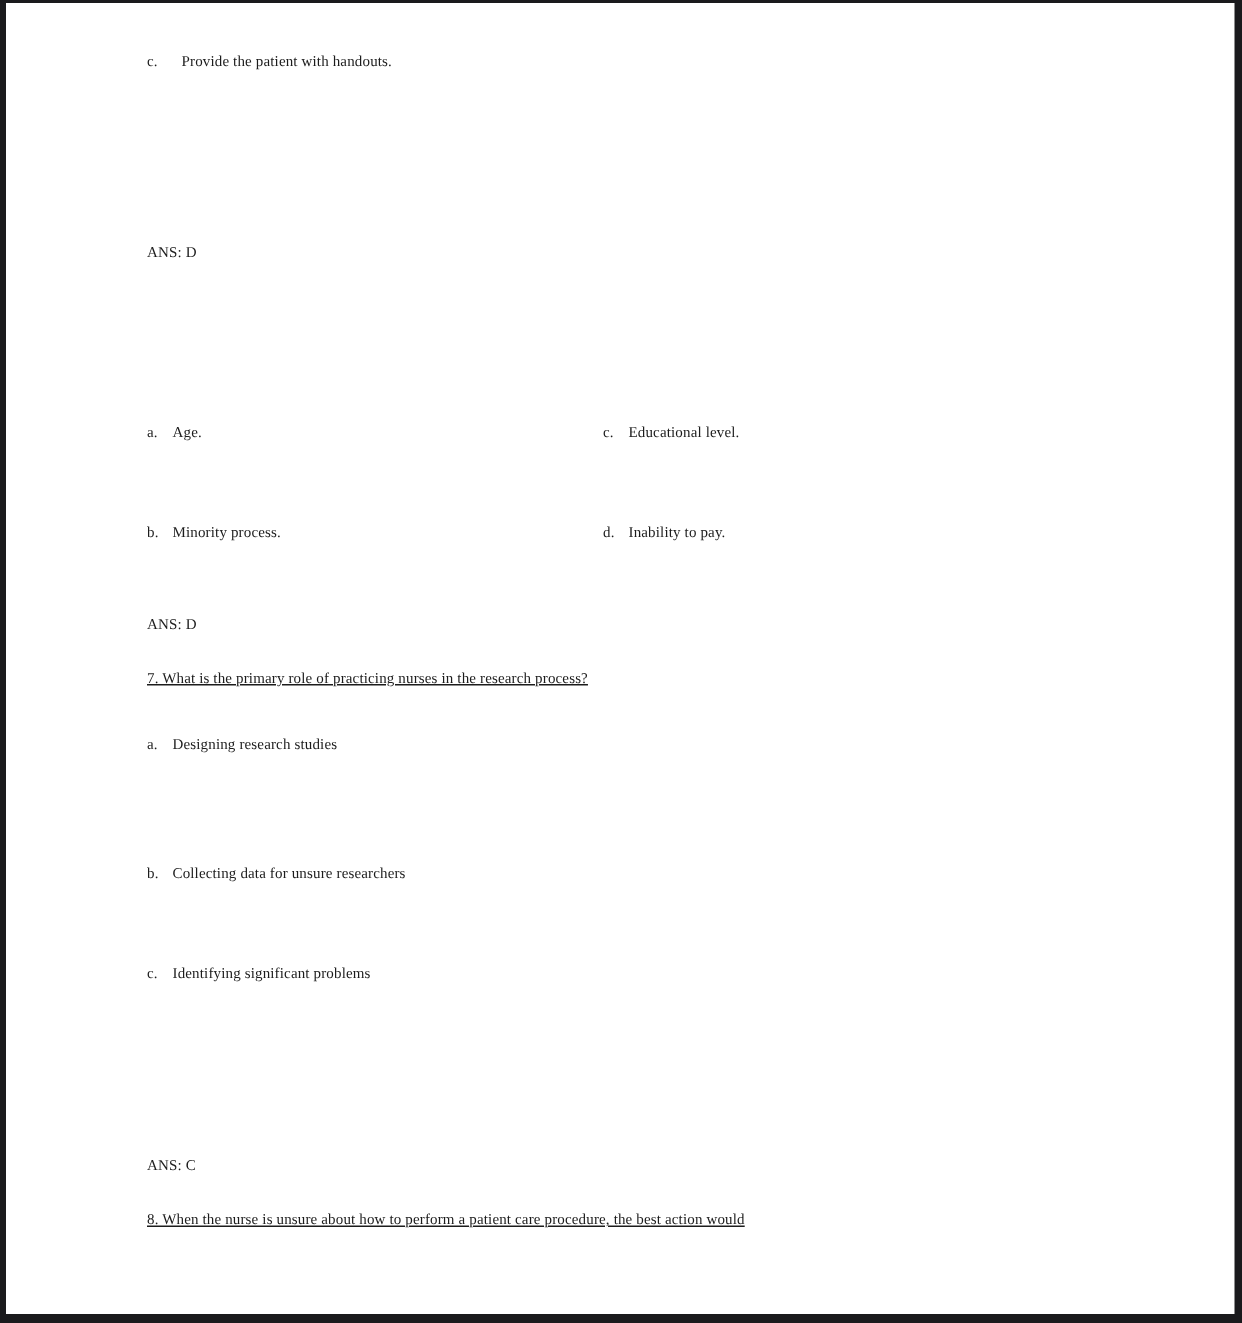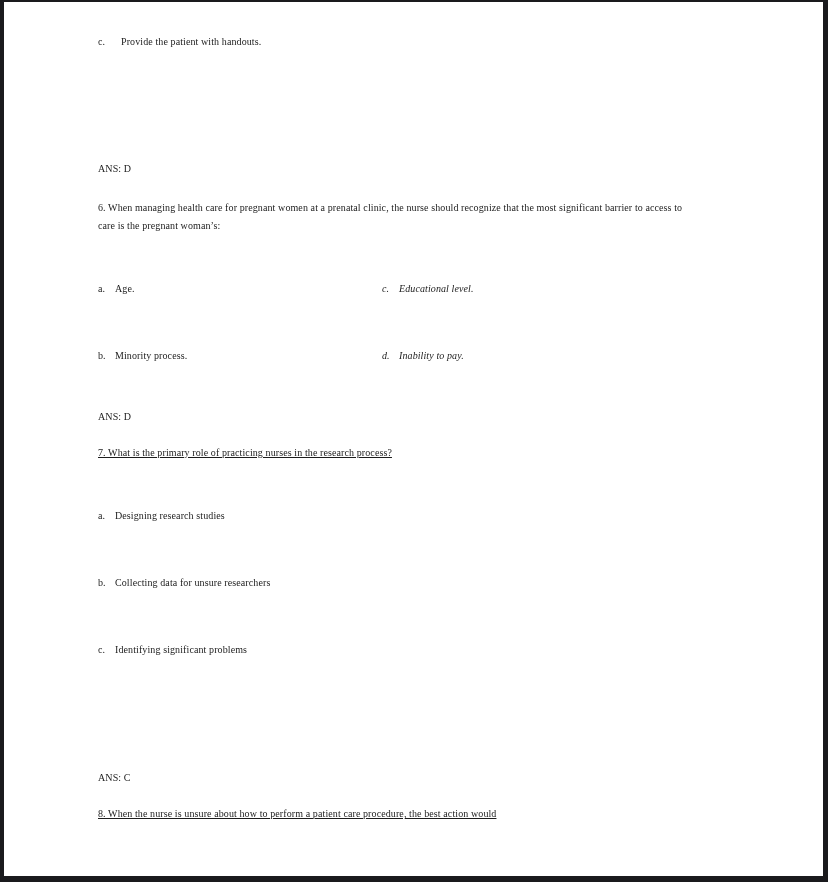--- a/index.html
+++ b/index.html
@@ -33,22 +33,21 @@
   }
   
   .para {
     width: 592px;
   }
   .nowrap {
     white-space: nowrap;
     text-decoration: underline;
   }
   .col2 {
-    left: 378px; 
-    font-style: italic;
+    left: 398px; 
   }
   .letter {
     display: inline-block;
     min-width: 17px;
   }
   .letter.wide {
     min-width: 23px;
   }
 </style>
 </head>
@@ -56,41 +55,40 @@
 
 <div class="page">
 
   <div class="line" style="top:31px">
     <span class="letter wide">c.</span><span>Provide the patient with handouts.</span>
   </div>
 
 
   <div class="line" style="top:158px">ANS: D</div>
 
-  <div class="line para" style="top:197px">6. When managing health care for pregnant women at a prenatal clinic, the nurse should recognize that the most significant barrier to access to care is the pregnant woman’s:</div>
 
   <div class="line" style="top:278px">
     <span class="letter">a.</span><span>Age.</span>
   </div>
   <div class="line col2" style="top:278px">
     <span class="letter">c.</span><span>Educational level.</span>
   </div>
 
   <div class="line" style="top:345px">
     <span class="letter">b.</span><span>Minority process.</span>
   </div>
   <div class="line col2" style="top:345px">
     <span class="letter">d.</span><span>Inability to pay.</span>
   </div>
 
   <div class="line" style="top:406px">ANS: D</div>
 
   <div class="line nowrap" style="top:442px">7. What is the primary role of practicing nurses in the research process?</div>
 
-  <div class="line" style="top:505px">
+  <div class="line" style="top:486px">
     <span class="letter">a.</span><span>Designing research studies</span>
   </div>
 
   <div class="line" style="top:572px">
     <span class="letter">b.</span><span>Collecting data for unsure researchers</span>
   </div>
 
   <div class="line" style="top:639px">
     <span class="letter">c.</span><span>Identifying significant problems</span>
   </div>

